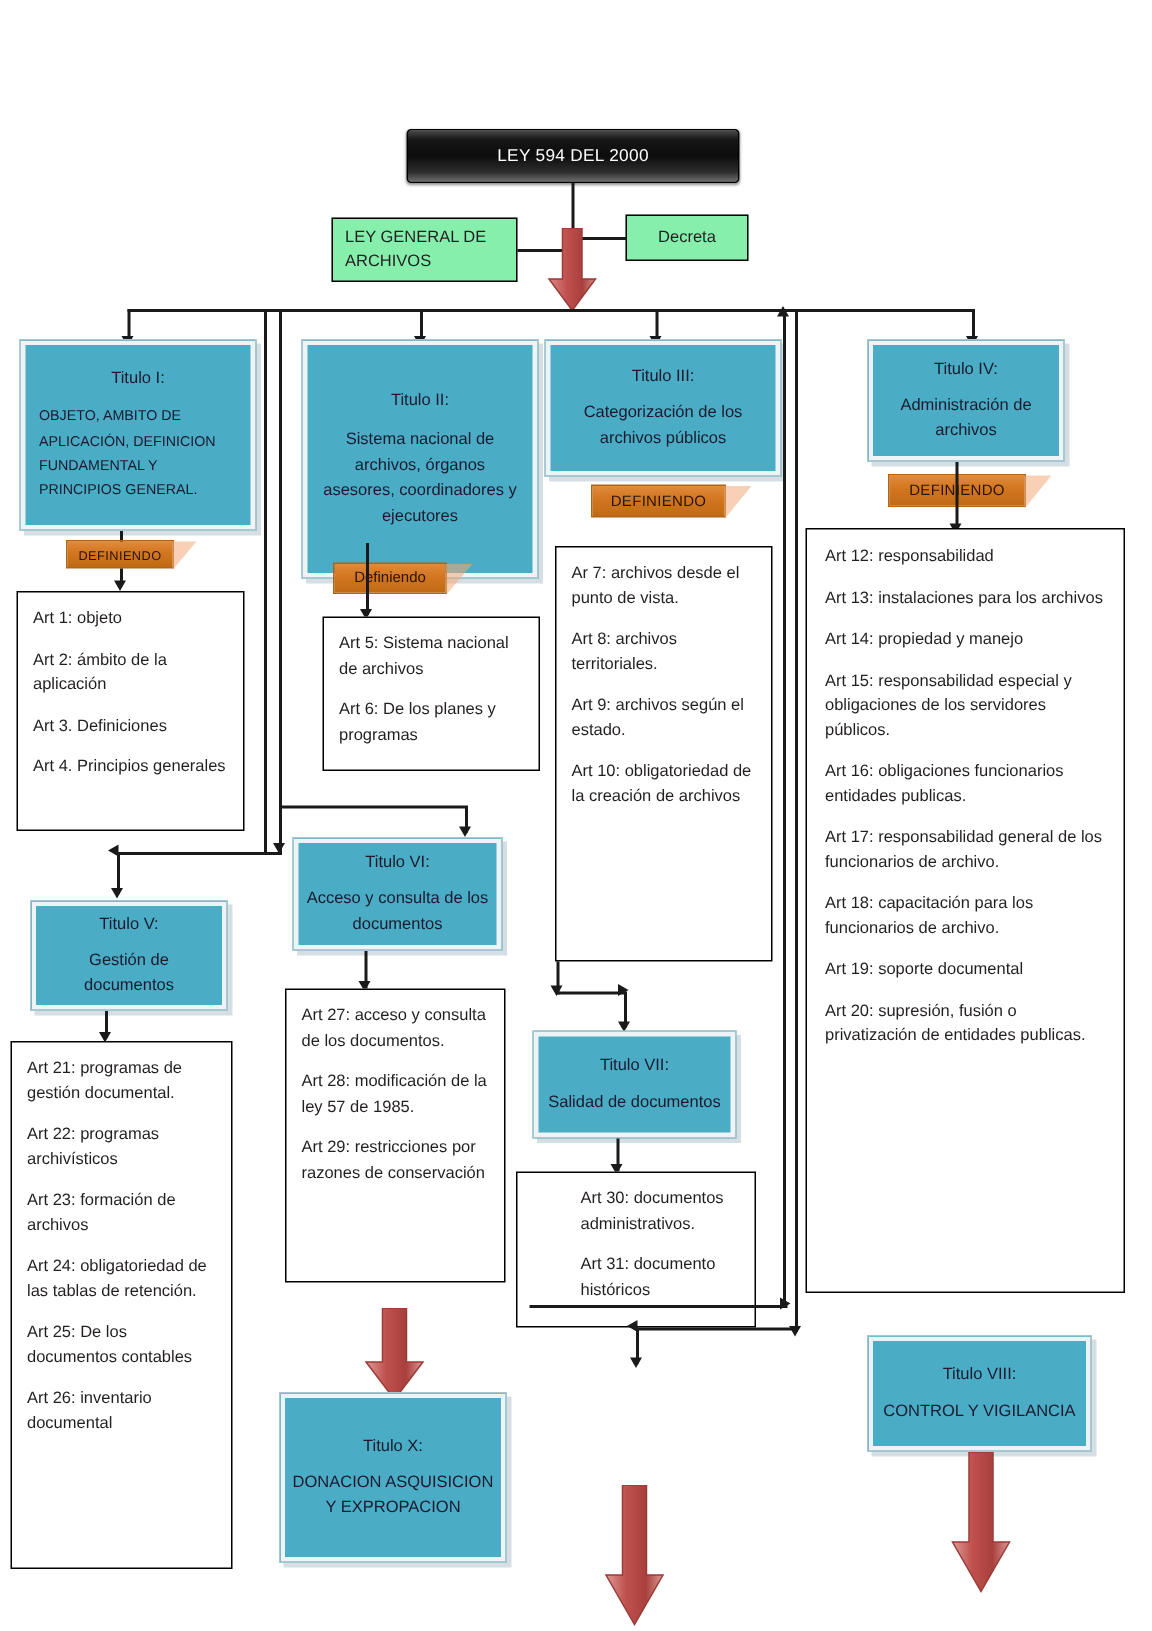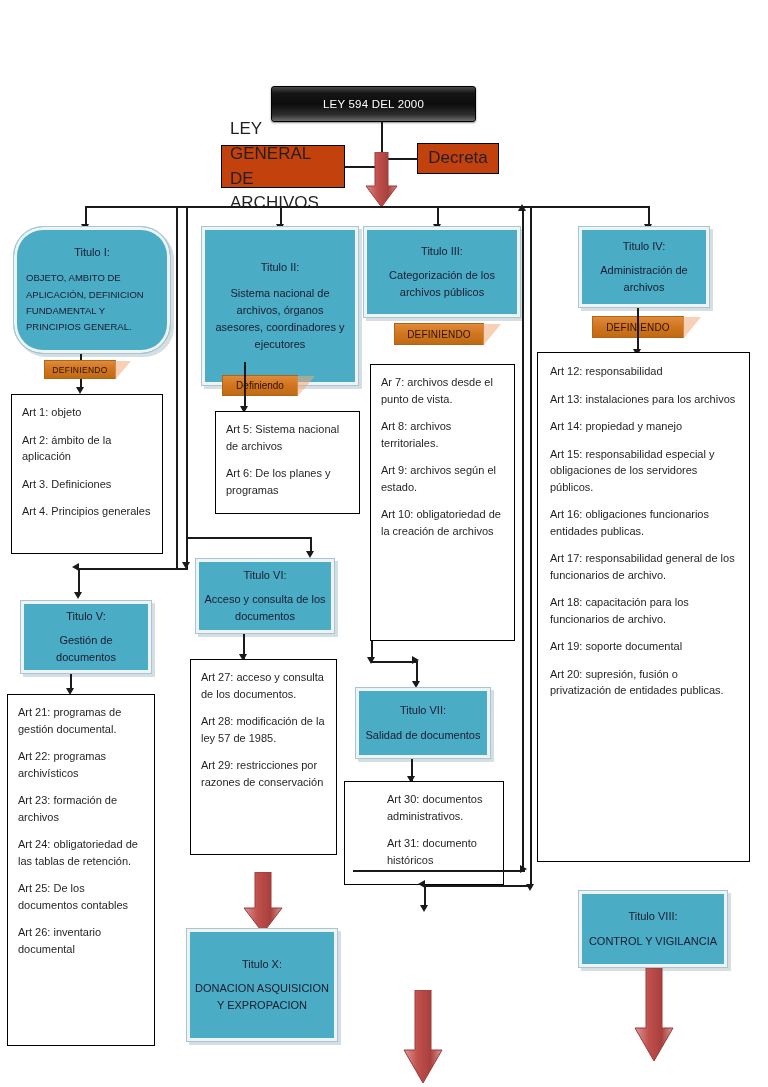--- a/index.html
+++ b/index.html
@@ -17,23 +17,23 @@
     border:1px solid #000;
     border-radius:3px;
     color:#ffffff;
     display:flex;align-items:center;justify-content:center;
     font-size:11.5px;letter-spacing:.2px;
     box-shadow:0 1px 2px rgba(0,0,0,.45);
   }
 
   
   .wbox{
-    background:#c2410c;border:1px solid #000;
+    background:#86efac;border:1px solid #000;
     display:flex;flex-direction:column;justify-content:center;
-    font-size:17px;line-height:1.45;
+    font-size:11px;line-height:1.45;
   }
   .wbox.pad{padding:6px 8px;}
 
   
   .artbox{
     position:absolute;box-sizing:border-box;
     background:#ffffff;border:1px solid #000;
     padding:9px 9px 9px 10px;
     font-size:11px;line-height:1.5;
   }
@@ -88,21 +88,21 @@
 
   
   .redarrow{position:absolute;}
   .redarrow svg{display:block;}
 </style>
 </head>
 <body>
 
 <div id="canvas">
 
-  <div class="node rootbar" style="left:271px;top:86px;width:205px;height:36px;">
+  <div class="node rootbar" style="left:271px;top:86px;width:222px;height:36px;">
     <span>LEY 594 DEL 2000</span>
   </div>
 
   <div class="vline" style="left:381px;top:122px;height:34px;"></div>
 
   <div class="node wbox pad" style="left:221px;top:145px;width:124px;height:43px;">
     <span>LEY  GENERAL DE ARCHIVOS</span>
   </div>
   <div class="hline" style="left:345px;top:166px;width:37px;"></div>
 
@@ -128,21 +128,21 @@
   <div class="hline" style="left:85px;top:206px;width:564px;"></div>
   <div class="vline" style="left:85px;top:206px;height:20px;"></div>
   <div class="arrowdn" style="left:81px;top:224px;"></div>
   <div class="vline" style="left:280px;top:206px;height:20px;"></div>
   <div class="arrowdn" style="left:276px;top:224px;"></div>
   <div class="vline" style="left:437px;top:206px;height:20px;"></div>
   <div class="arrowdn" style="left:433px;top:224px;"></div>
   <div class="vline" style="left:648px;top:206px;height:20px;"></div>
   <div class="arrowdn" style="left:644px;top:224px;"></div>
 
-  <div class="teal" style="left:13px;top:226px;width:158px;height:128px;padding:12px 12px;align-items:flex-start;border-radius:30px;">
+  <div class="teal" style="left:13px;top:226px;width:158px;height:128px;padding:12px 12px;align-items:flex-start;">
     <div class="t-head" style="width:100%;text-align:center;">Titulo I:</div>
     <div class="t-body" style="width:100%;text-align:left;font-size:9.5px;line-height:1.72;">OBJETO, AMBITO DE APLICACIÓN, DEFINICION FUNDAMENTAL Y PRINCIPIOS GENERAL.</div>
   </div>
   <div class="vline" style="left:80px;top:354px;height:9px;"></div>
   <div class="definiendo" style="left:44px;top:360px;width:72px;height:19px;">
     <span>DEFINIENDO</span>
     <i class="tail" style="border-bottom-width:19px;border-left-width:16px;"></i>
   </div>
   <div class="vline" style="left:80px;top:379px;height:10px;"></div>
   <div class="arrowdn" style="left:76px;top:387px;"></div>

